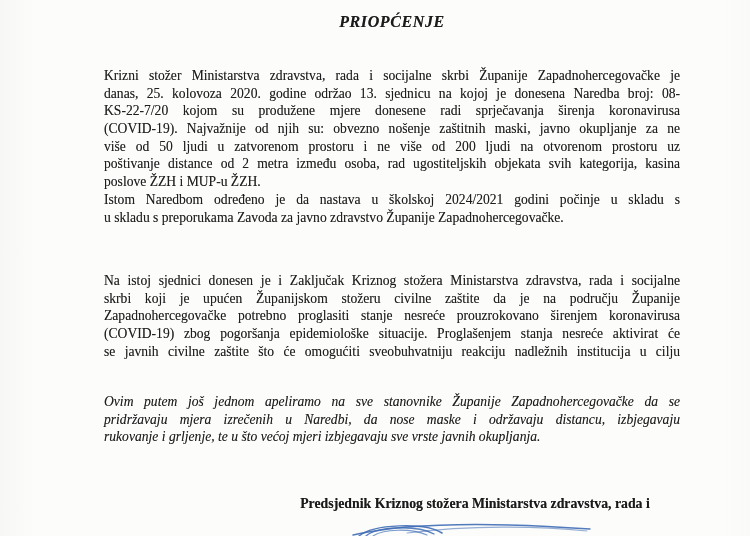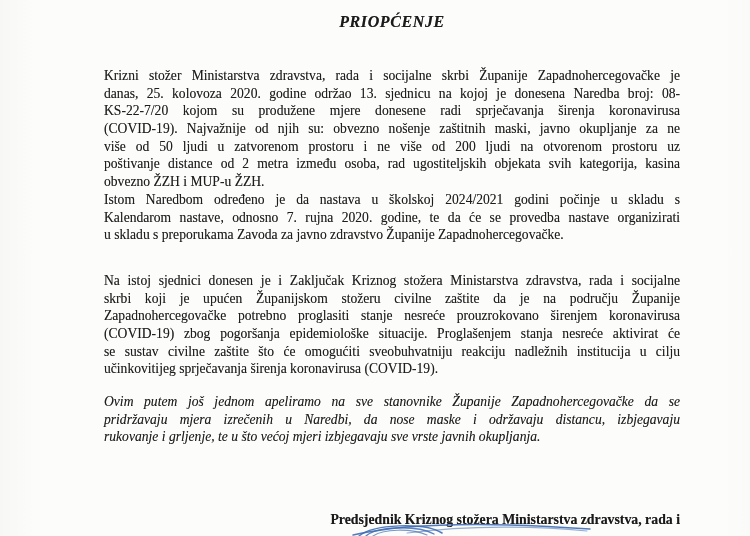--- a/index.html
+++ b/index.html
@@ -50,27 +50,26 @@
     text-shadow: 0 0 0.5px rgba(30,30,30,.45);
   }
   .text-line.flush {
     text-align-last: left;
   }
   .sig-text {
     position: absolute;
     top: 495px;
     left: 270px;
     width: 410px;
-    text-align: right;
+    text-align: center;
     font-weight: bold;
     font-size: 13.8px;
     line-height: 17.5px;
     color: #1a1a1a;
     text-shadow: 0 0 0.5px rgba(20,20,20,.5);
-    margin-top: 16px;
   }
   .sig-scribble {
     position: absolute;
     left: 345px;
     top: 522px;
     width: 250px;
     height: 14px;
   }
 </style>
 </head>
@@ -81,32 +80,30 @@
   <h1 class="doc-title">PRIOPĆENJE</h1>
 
   <div id="doc-body">
       <div class="para para-0">
         <div class="text-line">Krizni stožer Ministarstva zdravstva, rada i socijalne skrbi Županije Zapadnohercegovačke je</div>
         <div class="text-line">danas, 25. kolovoza 2020. godine održao 13. sjednicu na kojoj je donesena Naredba broj: 08-</div>
         <div class="text-line">KS-22-7/20 kojom su produžene mjere donesene radi sprječavanja širenja koronavirusa</div>
         <div class="text-line">(COVID-19). Najvažnije od njih su: obvezno nošenje zaštitnih maski, javno okupljanje za ne</div>
         <div class="text-line">više od 50 ljudi u zatvorenom prostoru i ne više od 200 ljudi na otvorenom prostoru uz</div>
         <div class="text-line">poštivanje distance od 2 metra između osoba, rad ugostiteljskih objekata svih kategorija, kasina</div>
-        <div class="text-line flush">obvezno ŽZH i MUP-u ŽZH.</div>
+        <div class="text-line flush">poslove ŽZH i MUP-u ŽZH.</div>
         <div class="text-line">Istom Naredbom određeno je da nastava u školskoj 2024/2021 godini počinje u skladu s</div>
-        <div class="text-line">Kalendarom nastave, odnosno 7. rujna 2020. godine, te da će se provedba nastave organizirati</div>
         <div class="text-line flush">u skladu s preporukama Zavoda za javno zdravstvo Županije Zapadnohercegovačke.</div>
       </div>
       <div class="para para-1">
         <div class="text-line">Na istoj sjednici donesen je i Zaključak Kriznog stožera Ministarstva zdravstva, rada i socijalne</div>
         <div class="text-line">skrbi koji je upućen Županijskom stožeru civilne zaštite da je na području Županije</div>
         <div class="text-line">Zapadnohercegovačke potrebno proglasiti stanje nesreće prouzrokovano širenjem koronavirusa</div>
         <div class="text-line">(COVID-19) zbog pogoršanja epidemiološke situacije. Proglašenjem stanja nesreće aktivirat će</div>
-        <div class="text-line">se sustav civilne zaštite što će omogućiti sveobuhvatniju reakciju nadležnih institucija u cilju</div>
-        <div class="text-line flush">učinkovitijeg sprječavanja širenja koronavirusa (COVID-19).</div>
+        <div class="text-line">se javnih civilne zaštite što će omogućiti sveobuhvatniju reakciju nadležnih institucija u cilju</div>
       </div>
       <div class="para para-2">
         <div class="text-line">Ovim putem još jednom apeliramo na sve stanovnike Županije Zapadnohercegovačke da se</div>
         <div class="text-line">pridržavaju mjera izrečenih u Naredbi, da nose maske i održavaju distancu, izbjegavaju</div>
         <div class="text-line flush">rukovanje i grljenje, te u što većoj mjeri izbjegavaju sve vrste javnih okupljanja.</div>
       </div>
     </div>
 
   <div class="sig-text">
     <div>Predsjednik Kriznog stožera Ministarstva zdravstva, rada i</div>

